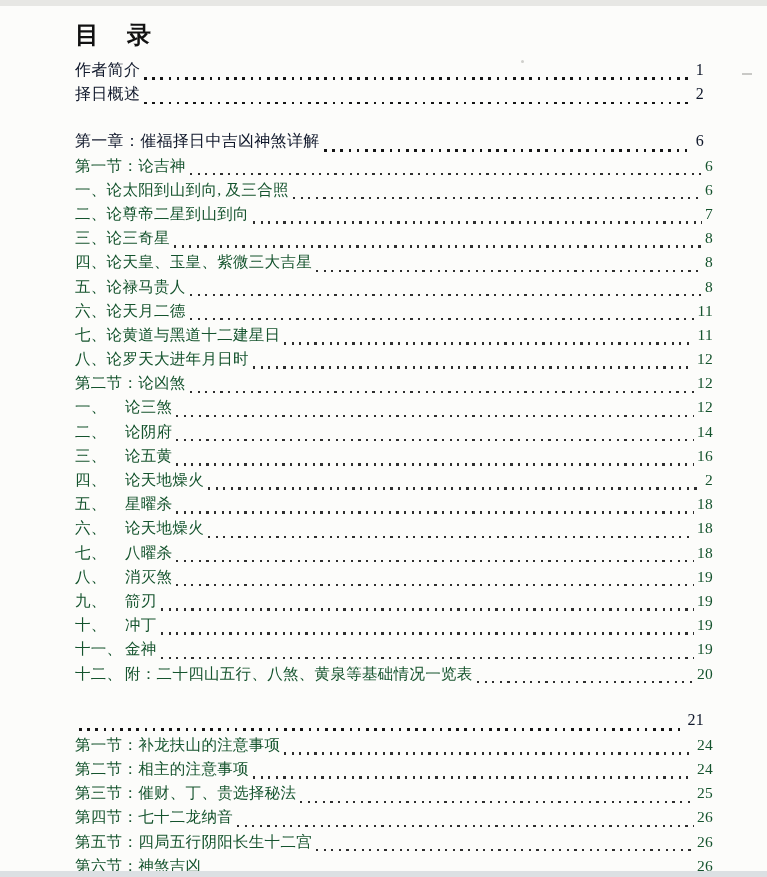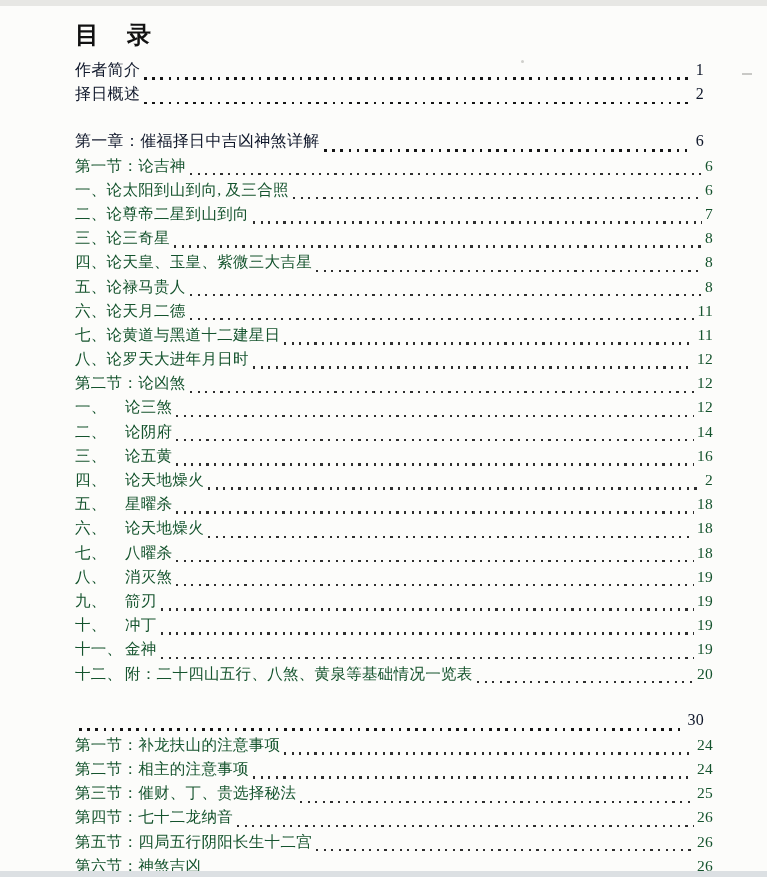--- a/index.html
+++ b/index.html
@@ -225,21 +225,21 @@
           <div class="row">
             <span class="num">十二、</span>
             <span class="label">附：二十四山五行、八煞、黄泉等基础情况一览表</span>
             <span class="dots"></span>
             <span class="pg">20</span>
           </div>
         </div>
         <div class="group">
           <div class="row bold">
             <span class="dots"></span>
-            <span class="pg">30</span>
+            <span class="pg">21</span>
           </div>
           <div class="row">
             <span class="label">第一节：补龙扶山的注意事项</span>
             <span class="dots"></span>
             <span class="pg">24</span>
           </div>
           <div class="row">
             <span class="label">第二节：相主的注意事项</span>
             <span class="dots"></span>
             <span class="pg">24</span>

